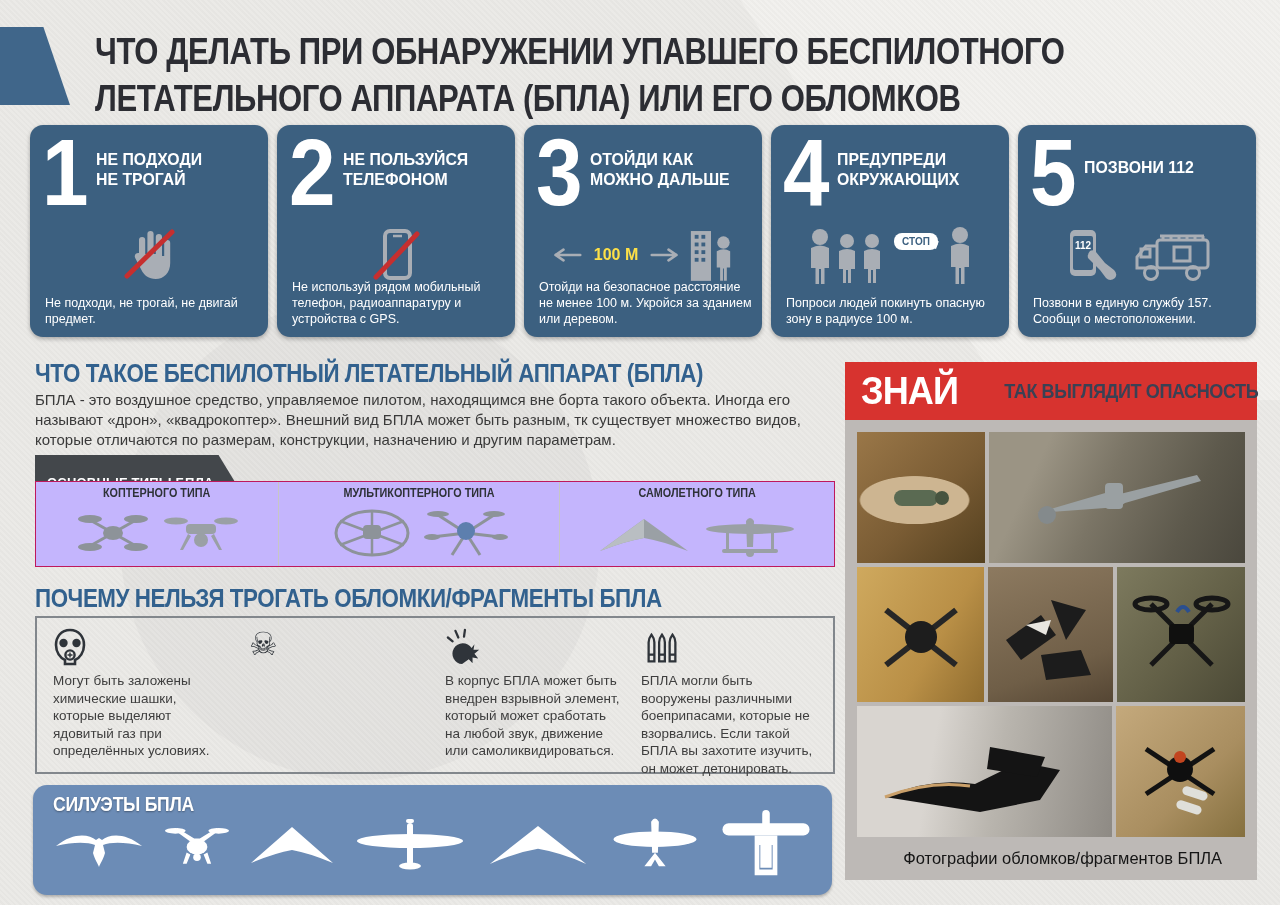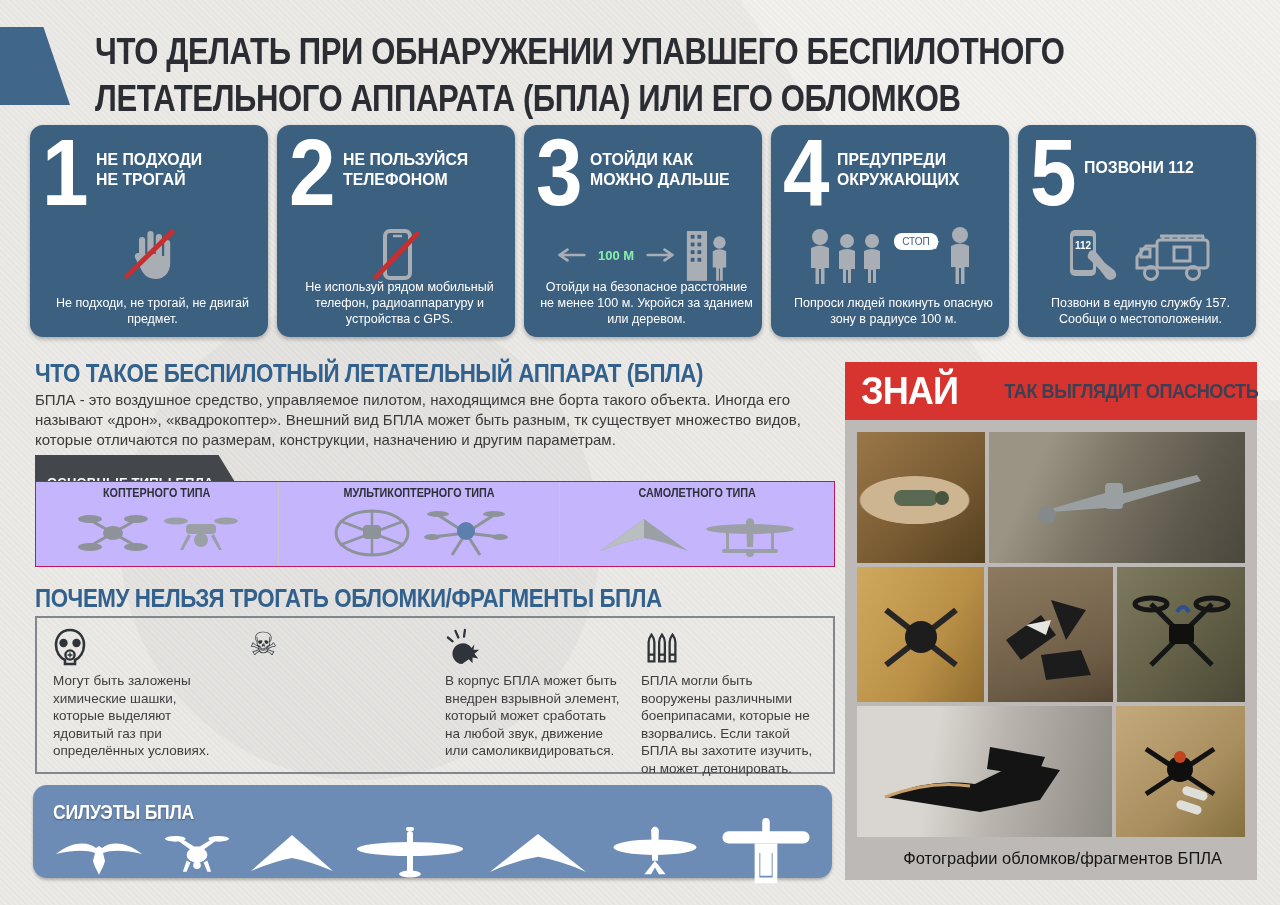--- a/index.html
+++ b/index.html
@@ -24,23 +24,23 @@
          grid-template-columns:repeat(5,1fr);gap:9px;}
   .card{position:relative;height:212px;background:#3c6080;border-radius:13px;color:#fff;
         box-shadow:0 2px 4px rgba(0,0,0,.28);padding:8px 12px;box-sizing:border-box;}
   .card-head{display:flex;gap:6px;align-items:flex-start;}
   .card-num{font-size:95px;font-weight:800;line-height:.84;letter-spacing:-5px;
             transform:scaleX(.88);transform-origin:left top;}
   .card-title{font-size:16.5px;font-weight:800;line-height:1.22;margin-top:16px;
               transform:scaleX(.96);transform-origin:left top;white-space:nowrap;}
   .card-icon{position:absolute;left:0;right:0;top:84px;height:92px;display:flex;
              align-items:center;justify-content:center;gap:8px;}
-  .card-text{position:absolute;left:15px;right:8px;bottom:10px;font-size:12.5px;line-height:1.28;text-align:center;}
-  .dist-label{font-size:13px;font-weight:800;color:#86efac;margin:0 4px;}
-  .stop-bubble{position:relative;background:#fff;color:#3c6080;font-weight:400;font-size:10px;
+  .card-text{position:absolute;left:15px;right:8px;bottom:10px;font-size:12.5px;line-height:1.28;}
+  .dist-label{font-size:16px;font-weight:800;color:#fde047;margin:0 4px;}
+  .stop-bubble{position:relative;background:#fff;color:#3c6080;font-weight:700;font-size:10px;
                padding:3px 8px;border-radius:8px;margin-bottom:27px;margin-left:-6px;}
   .stop-bubble:after{content:"";position:absolute;right:-4px;bottom:-5px;width:0;height:0;
                border:6px solid transparent;border-top-color:#fff;transform:rotate(-25deg);}
 
   
   .sec-h{position:absolute;color:#32618e;font-weight:800;font-size:26px;letter-spacing:-.5px;
          transform:scaleX(.86);transform-origin:left top;white-space:nowrap;}
   #what-heading{left:35px;top:358px;}
   #why-heading{left:35px;top:583px;}
   .para{position:absolute;left:35px;top:390px;width:795px;font-size:15px;line-height:1.32;
@@ -62,22 +62,22 @@
   
   .why-box{position:absolute;left:35px;top:616px;width:800px;height:158px;border:2px solid #82878c;
            box-sizing:border-box;display:grid;grid-template-columns:repeat(4,1fr);
            gap:20px;padding:10px 16px 8px;}
   .reason{display:flex;flex-direction:column;}
   .reason-icon{height:40px;display:flex;align-items:flex-start;color:#2f343a;}
   .reason-text{font-size:13.5px;line-height:1.3;color:#3e3e3e;margin-top:4px;}
   .skull-glyph{font-size:32px;line-height:1;color:#2f343a;}
 
   
-  .sil-box{position:absolute;left:33px;top:785px;width:799px;height:93px;background:#6c8cb6;
-           border-radius:14px;box-shadow:0 2px 3px rgba(0,0,0,.25);padding:16px 20px;
+  .sil-box{position:absolute;left:33px;top:785px;width:799px;height:110px;background:#6c8cb6;
+           border-radius:14px;box-shadow:0 2px 3px rgba(0,0,0,.25);padding:8px 20px;
            box-sizing:border-box;}
   .sil-h{color:#fff;font-weight:800;font-size:20px;letter-spacing:-.3px;
          transform:scaleX(.88);transform-origin:left top;text-shadow:0 1px 2px rgba(0,0,0,.35);}
   .sil-row{display:flex;align-items:center;justify-content:space-between;margin-top:-6px;}
   .sil-row svg{display:block;}
 
   
   .know{position:absolute;left:845px;top:362px;width:412px;height:518px;}
   .know-header{height:58px;background:#d7332f;display:flex;align-items:center;padding:0 16px;
                box-sizing:border-box;}

